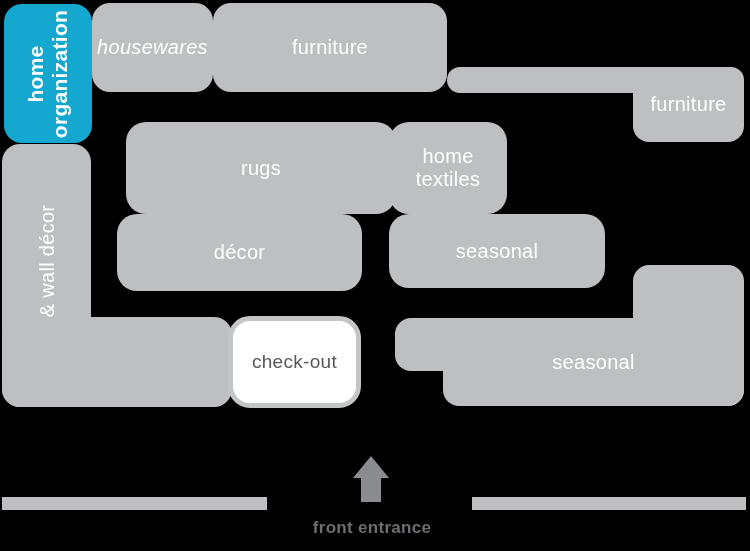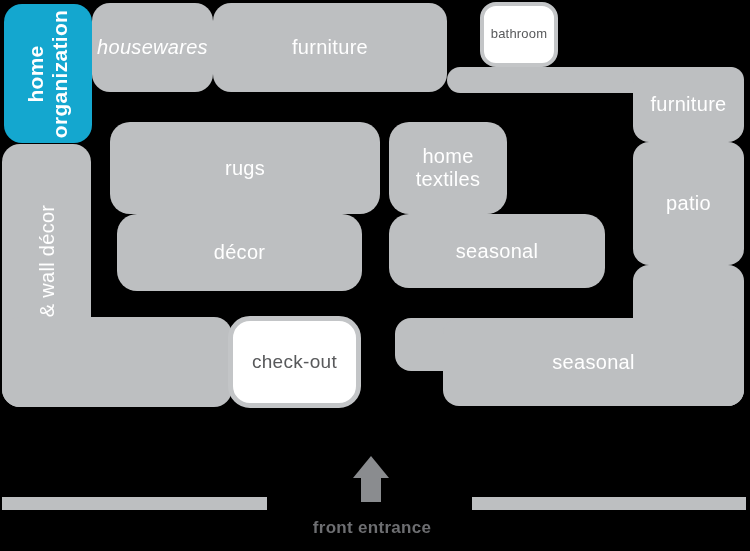--- a/index.html
+++ b/index.html
@@ -45,21 +45,21 @@
   #b-home-organization{left:4px;top:4px;width:88px;height:139px;border-radius:18px;}
   #b-home-organization .vlabel{font-size:21px;}
   #b-housewares{left:92px;top:3px;width:121px;height:89px;border-radius:18px;font-style:italic;}
   #b-furniture-top{left:213px;top:3px;width:234px;height:89px;border-radius:18px;}
   #b-bathroom{left:480px;top:2px;width:78px;height:65px;border-radius:16px;box-sizing:border-box;}
   #b-bathroom .label{font-size:13px;letter-spacing:.2px;}
   #b-right-bar{left:447px;top:67px;width:297px;height:26px;border-radius:13px;}
   #b-furniture-right{left:633px;top:67px;width:111px;height:75px;border-radius:16px;}
   #b-patio{left:633px;top:142px;width:111px;height:123px;border-radius:16px;}
   #b-right-lower{left:633px;top:265px;width:111px;height:141px;border-radius:16px;}
-  #b-rugs{left:110px;top:122px;width:270px;height:92px;border-radius:20px;justify-content:center;}
+  #b-rugs{left:126px;top:122px;width:270px;height:92px;border-radius:20px;justify-content:center;}
   #b-decor{left:117px;top:214px;width:245px;height:77px;border-radius:20px;}
   #b-home-textiles{left:389px;top:122px;width:118px;height:92px;border-radius:20px;}
   #b-pillows{left:507px;top:122px;width:98px;height:92px;border-radius:20px;}
   #b-seasonal-center{left:389px;top:214px;width:216px;height:74px;border-radius:20px;}
   #b-art-wall-decor{left:2px;top:144px;width:89px;height:263px;border-radius:18px;}
   #b-left-bar{left:2px;top:317px;width:230px;height:90px;border-radius:18px;}
   #b-checkout{left:228px;top:316px;width:133px;height:92px;border-radius:22px;box-sizing:border-box;border-width:5px;}
   #b-checkout .label{font-size:19px;}
   #b-seasonal-bottom-a{left:395px;top:318px;width:349px;height:53px;border-radius:16px;}
   #b-seasonal-bottom-b{left:443px;top:318px;width:301px;height:88px;border-radius:16px;}
@@ -91,33 +91,27 @@
   </div>
 
   <div class="block" id="b-housewares">
     <div class="label">housewares</div>
   </div>
 
   <div class="block" id="b-furniture-top">
     <div class="label">furniture</div>
   </div>
 
-  <div class="block service" id="b-bathroom">
-    <div class="label">bathroom</div>
-  </div>
 
   <div class="block" id="b-right-bar"></div>
 
   <div class="block" id="b-furniture-right">
     <div class="label">furniture</div>
   </div>
 
-  <div class="block" id="b-patio">
-    <div class="label">patio</div>
-  </div>
 
   <div class="block" id="b-right-lower"></div>
 
   <div class="block" id="b-rugs">
     <div class="label">rugs</div>
   </div>
 
   <div class="block" id="b-home-textiles">
     <div class="label" style="width:70px;">home textiles</div>
   </div>

